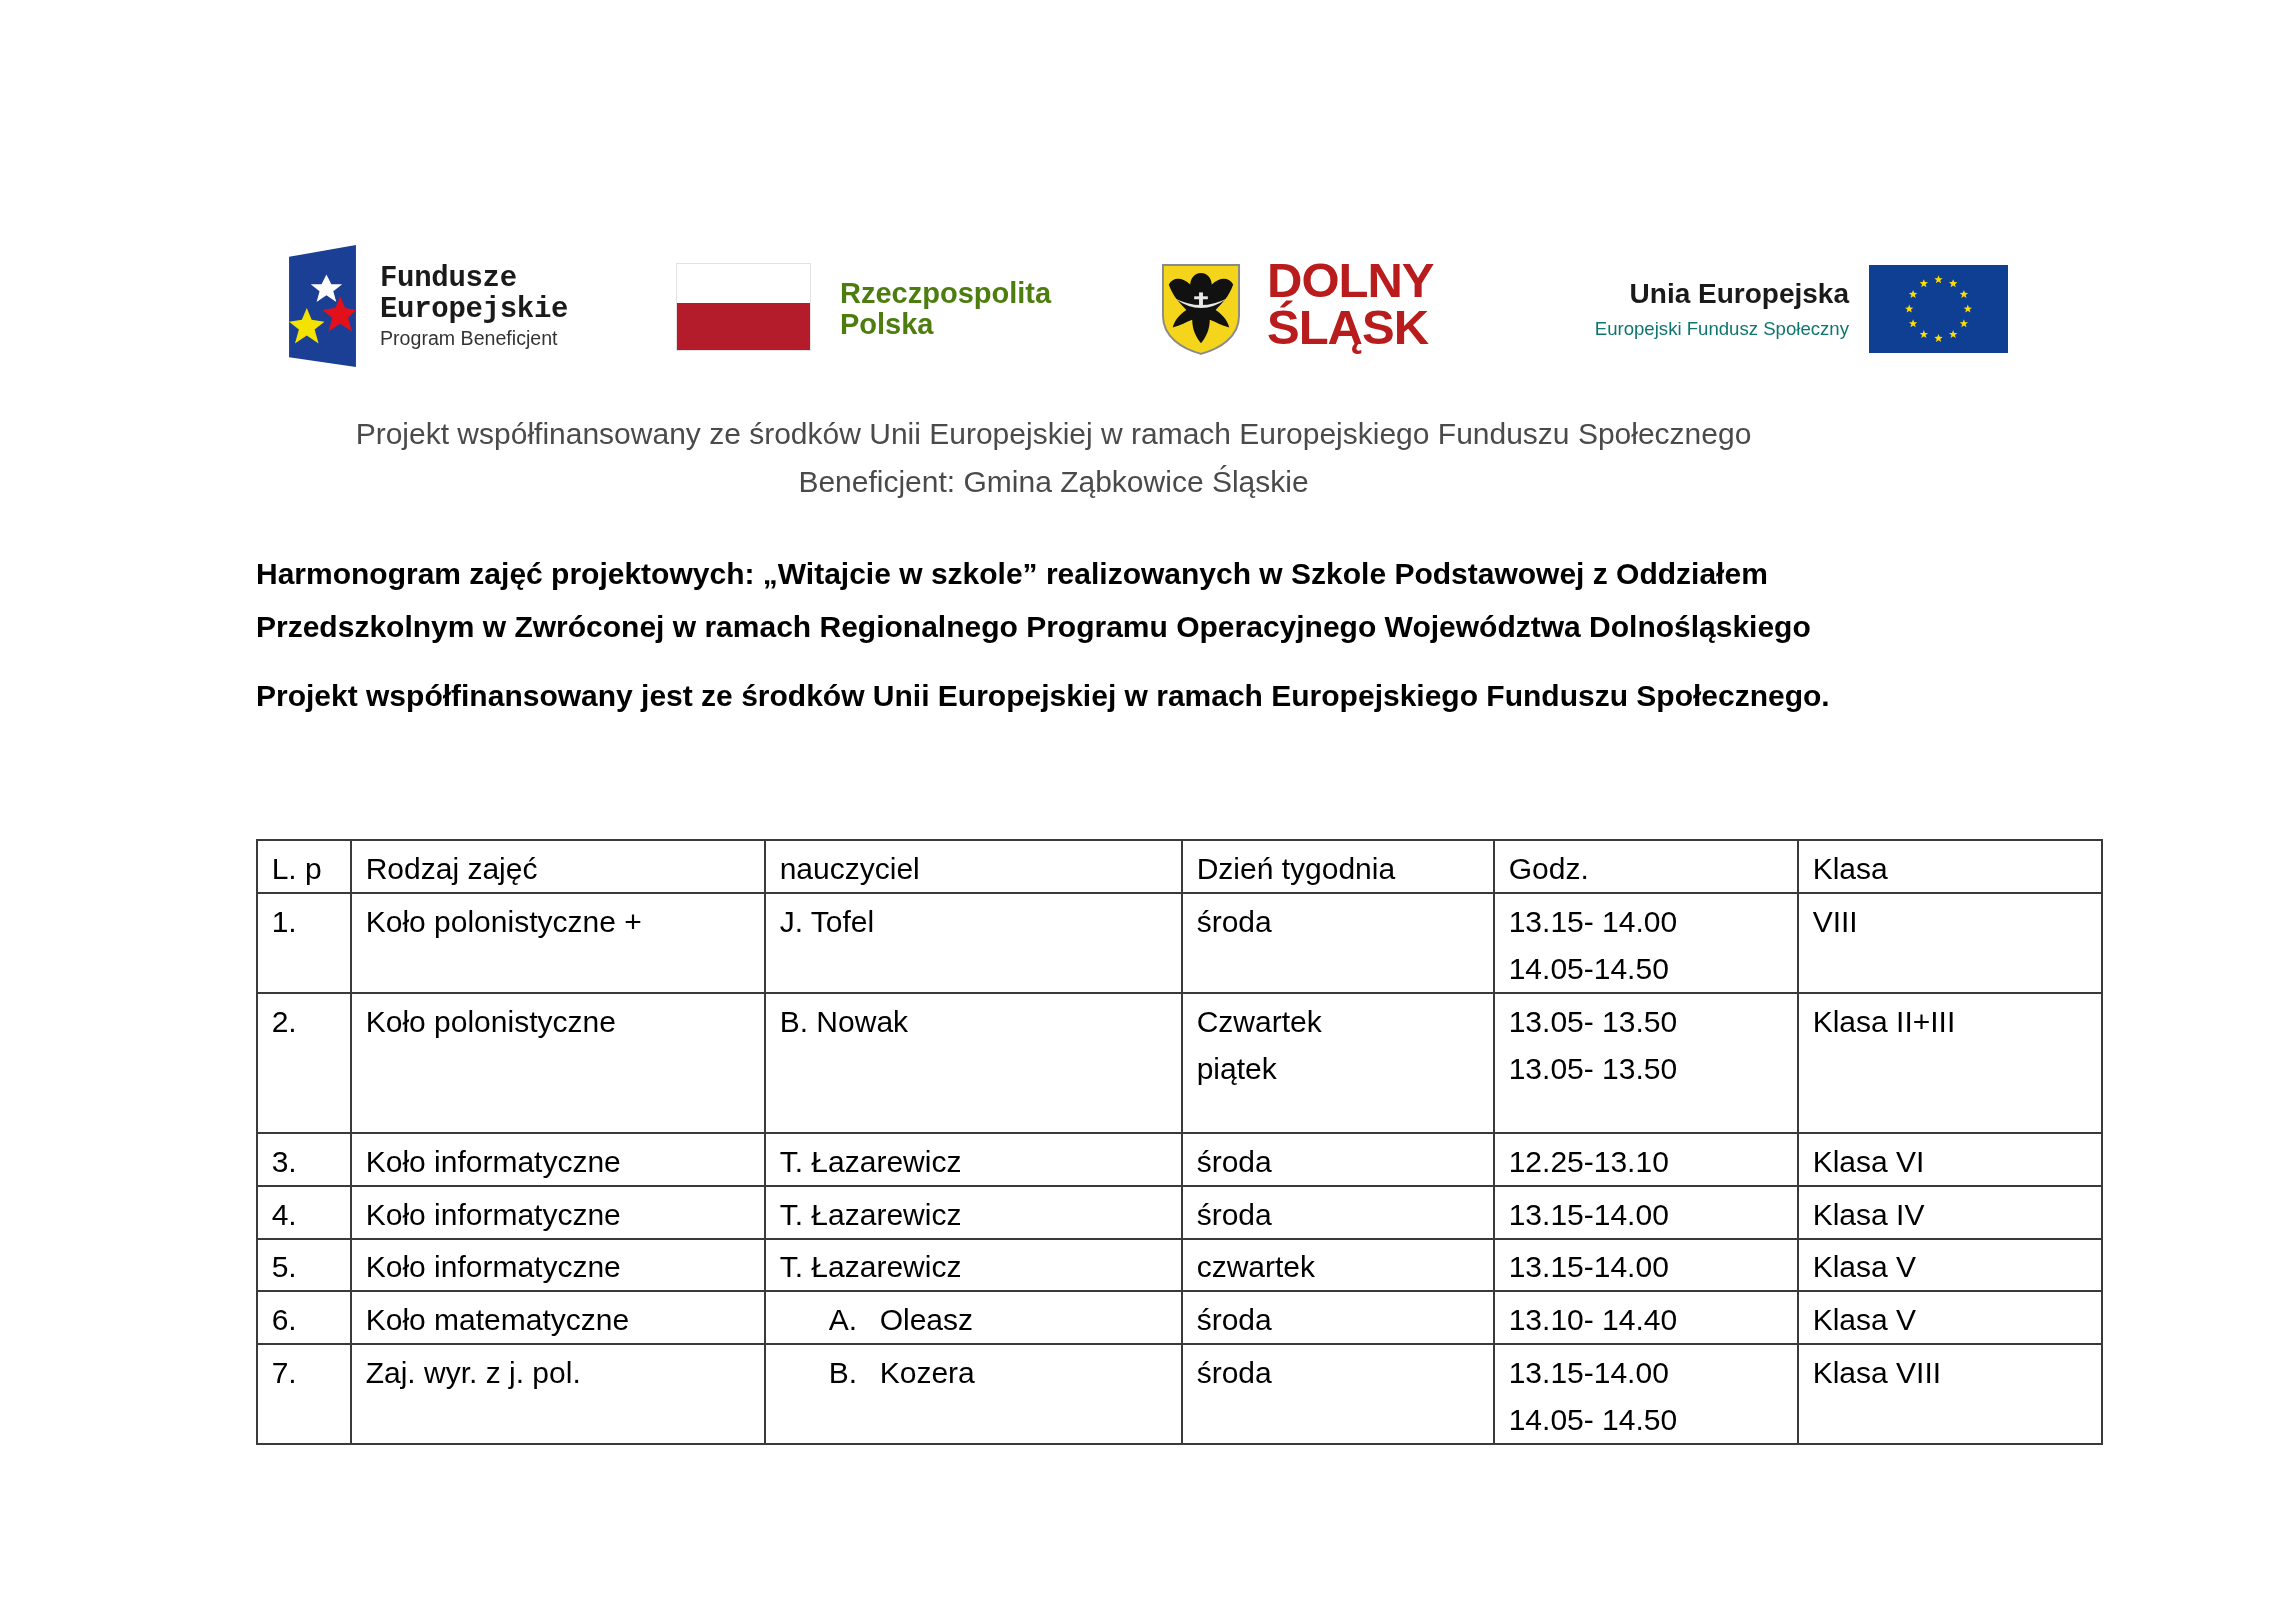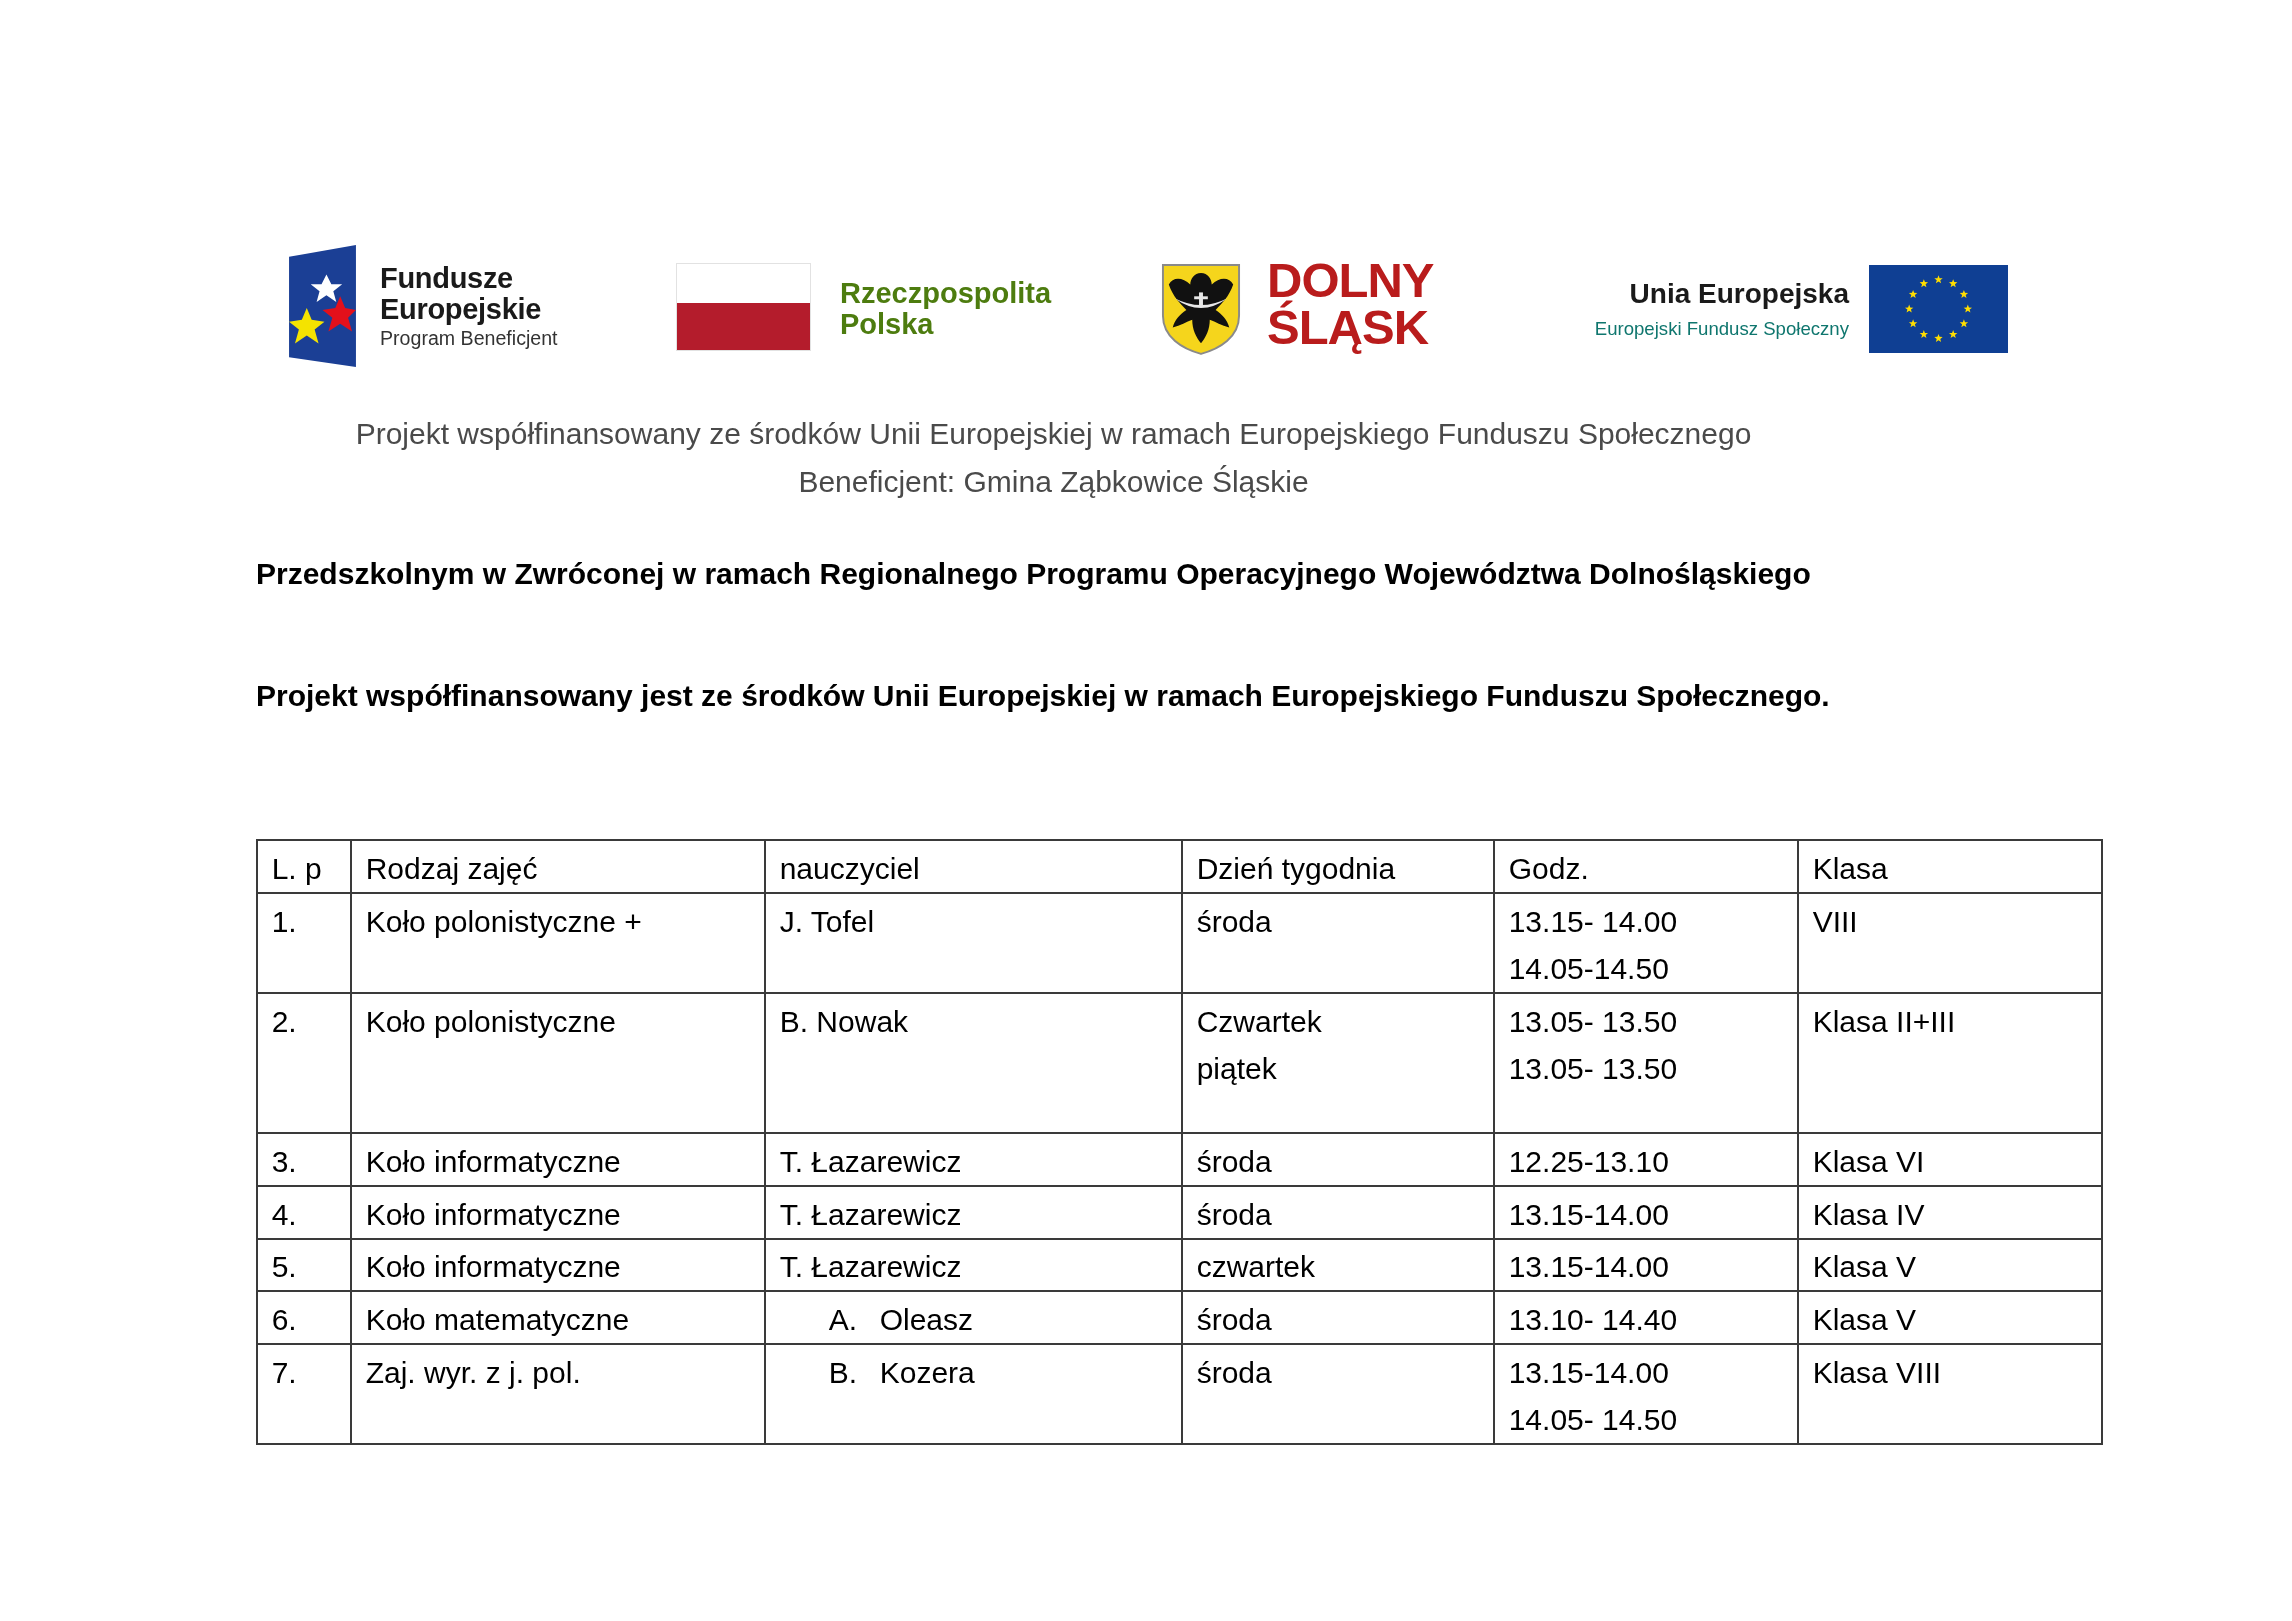--- a/index.html
+++ b/index.html
@@ -2,21 +2,21 @@
 <html><head>
 <meta charset="utf-8">
 <style>
   html, body { margin:0; padding:0; background:#ffffff; }
   body { width:2293px; height:1621px; position:relative; overflow:hidden; font-family:"Liberation Sans", sans-serif; color:#000; }
   .abs { position:absolute; }
 
   
   .fe-logo { left:289px; top:245px; width:67px; height:122px; }
   .fe-text { left:380px; top:263px; line-height:1; }
-  .fe-text .t1 { font-size:29px; font-weight:bold; color:#1a1a1a; display:block; line-height:31px; letter-spacing:-0.3px; }
+  .fe-text .t1 { font-size:29px; font-weight:bold; color:#1a1a1a; display:block; line-height:31px; letter-spacing:-0.3px;font-family:Liberation Mono, monospace; }
   .fe-text .t2 { font-size:19.6px; color:#333; display:block; margin-top:3.9px; }
 
   .pl-flag { left:676px; top:263px; width:135px; height:88px; border:1px solid #e2e2e2; box-sizing:border-box; }
   .pl-flag .w { height:45%; background:#ffffff; }
   .pl-flag .r { height:55%; background:#b41c2c; }
   .pl-text { left:840px; top:278px; font-size:29px; font-weight:bold; color:#4d7c0f; line-height:31px; }
   .pl-text span { display:block; }
 
   .ds-shield { left:1161px; top:263px; width:80px; height:92px; }
   .ds-text { left:1267px; top:257px; font-size:49px; font-weight:bold; color:#b91c1c; line-height:47px; letter-spacing:-1px; }
@@ -107,20 +107,21 @@
       <polygon points="41.00,40.50 42.12,43.46 45.28,43.61 42.81,45.59 43.65,48.64 41.00,46.90 38.35,48.64 39.19,45.59 36.72,43.61 39.88,43.46" fill="#ffdd00"></polygon>
       <polygon points="45.02,25.50 46.14,28.46 49.30,28.61 46.83,30.59 47.66,33.64 45.02,31.90 42.37,33.64 43.21,30.59 40.74,28.61 43.90,28.46" fill="#ffdd00"></polygon>
       <polygon points="56.00,14.52 57.12,17.48 60.28,17.63 57.81,19.61 58.65,22.66 56.00,20.92 53.35,22.66 54.19,19.61 51.72,17.63 54.88,17.48" fill="#ffdd00"></polygon>
     </svg>
 </div>
 
 <div class="abs cofin l1">Projekt współfinansowany ze środków Unii Europejskiej w ramach Europejskiego Funduszu Społecznego</div>
 <div class="abs cofin l2">Beneficjent: Gmina Ząbkowice Śląskie</div>
 
 <div class="abs heading">
+  <span>Harmonogram zajęć projektowych: „Witajcie w szkole” realizowanych w Szkole Podstawowej z Oddziałem</span>
   <span>Przedszkolnym w Zwróconej  w ramach Regionalnego Programu Operacyjnego Województwa Dolnośląskiego</span>
 </div>
 <div class="abs heading2">Projekt współfinansowany jest ze środków Unii Europejskiej w ramach Europejskiego Funduszu Społecznego.</div>
 
 <table class="sched">
   <colgroup>
     <col class="c1">
       <col class="c2">
       <col class="c3">
       <col class="c4">

